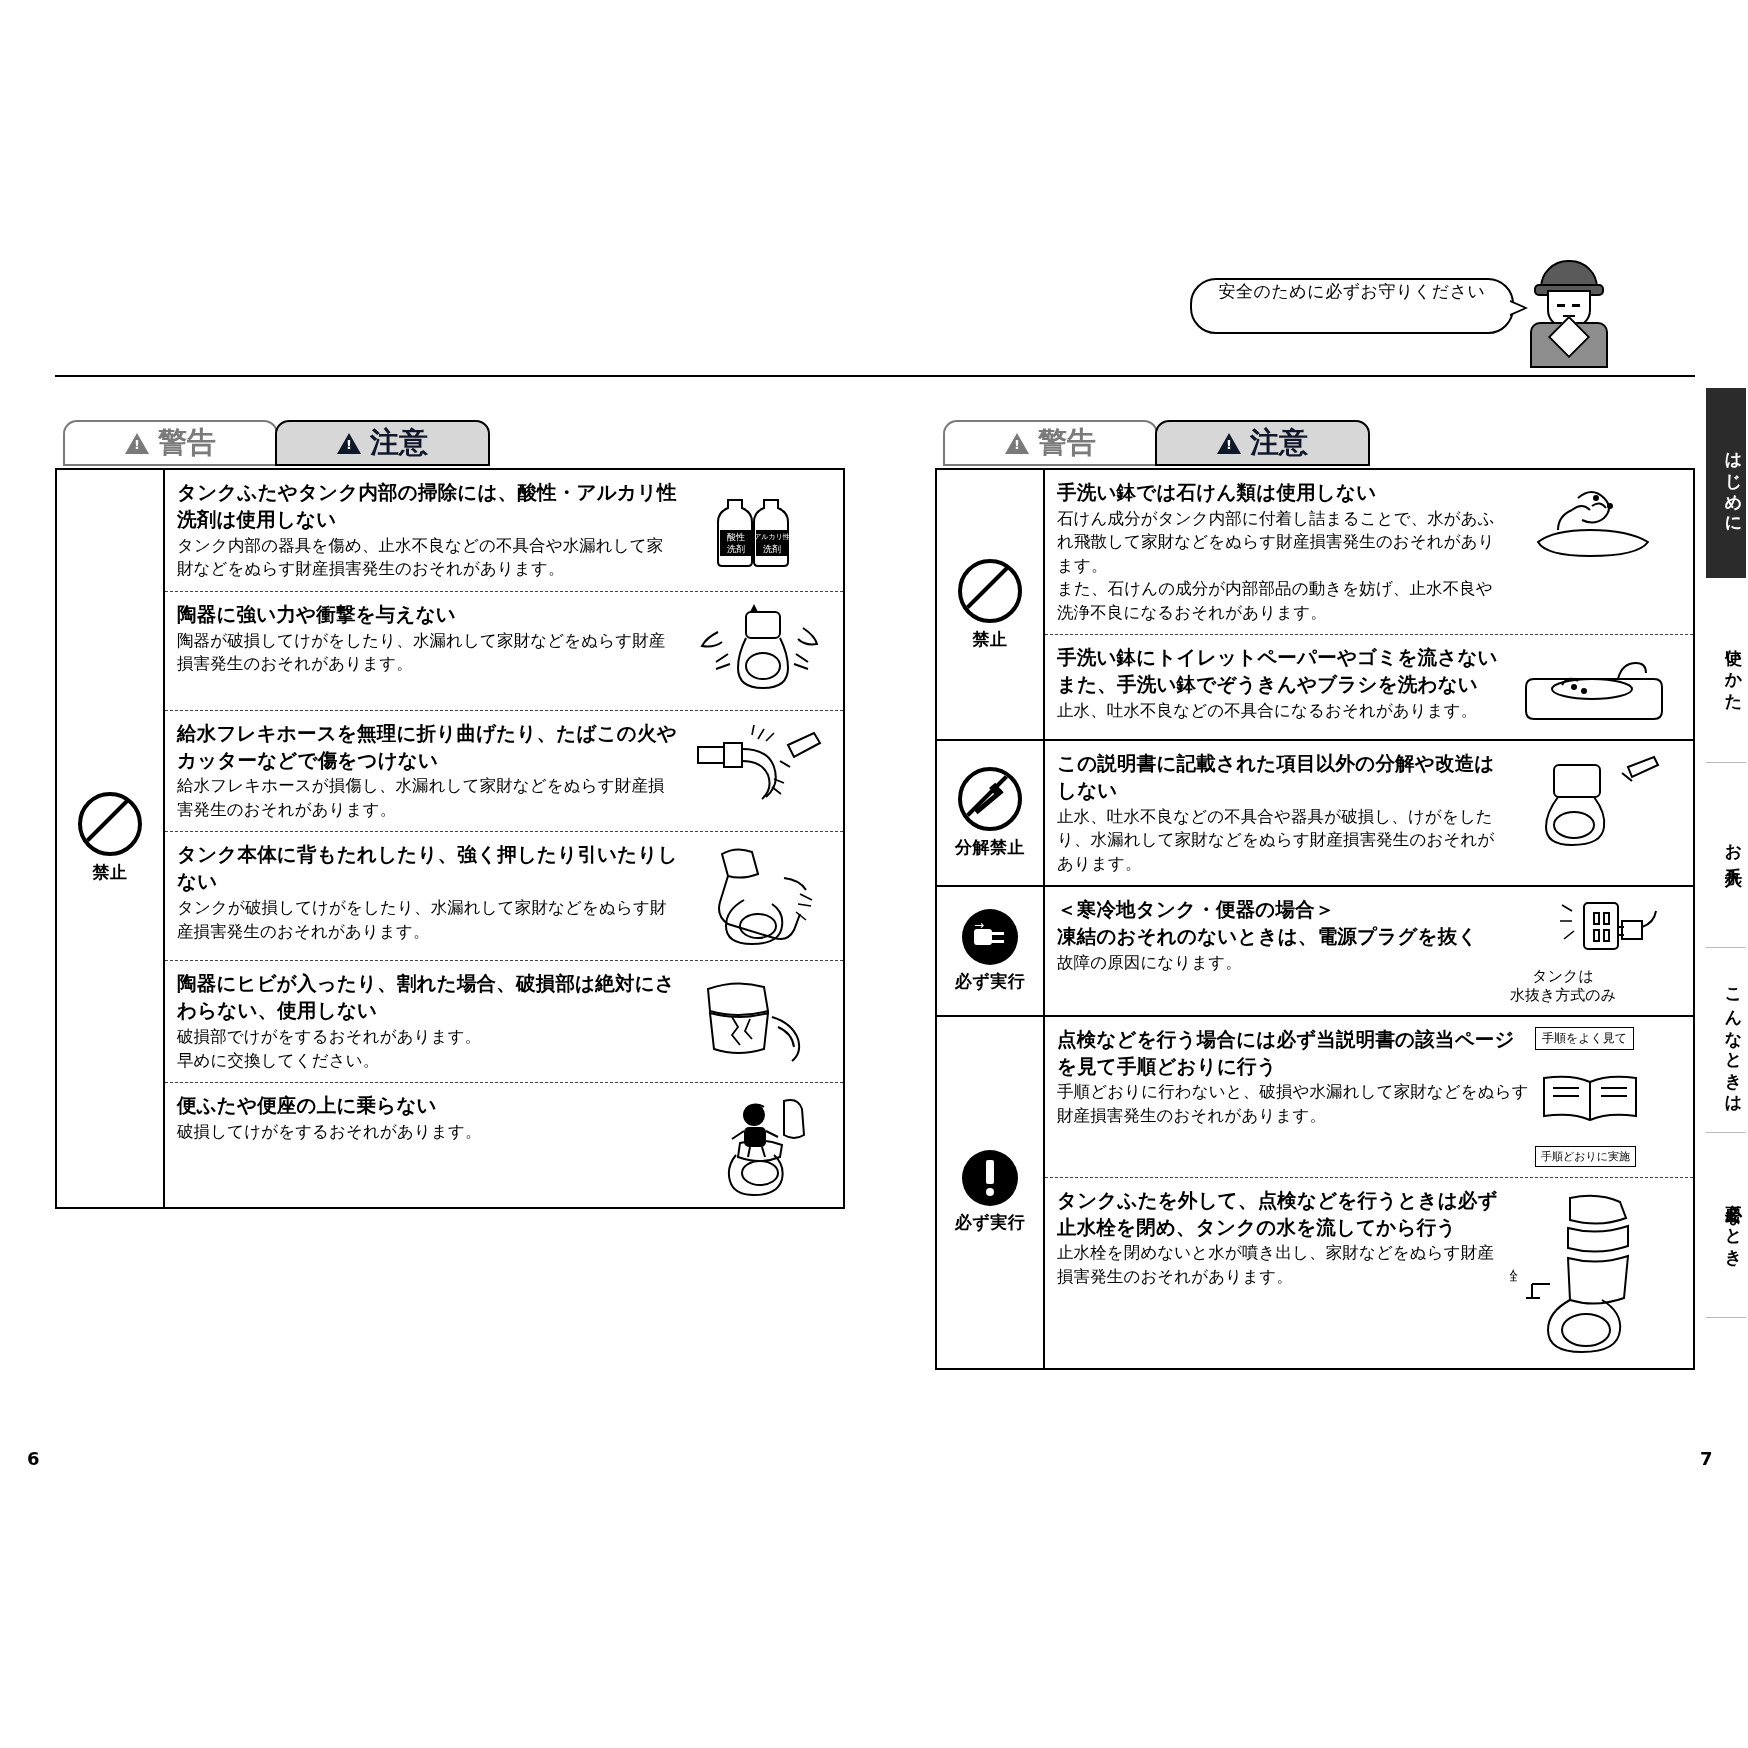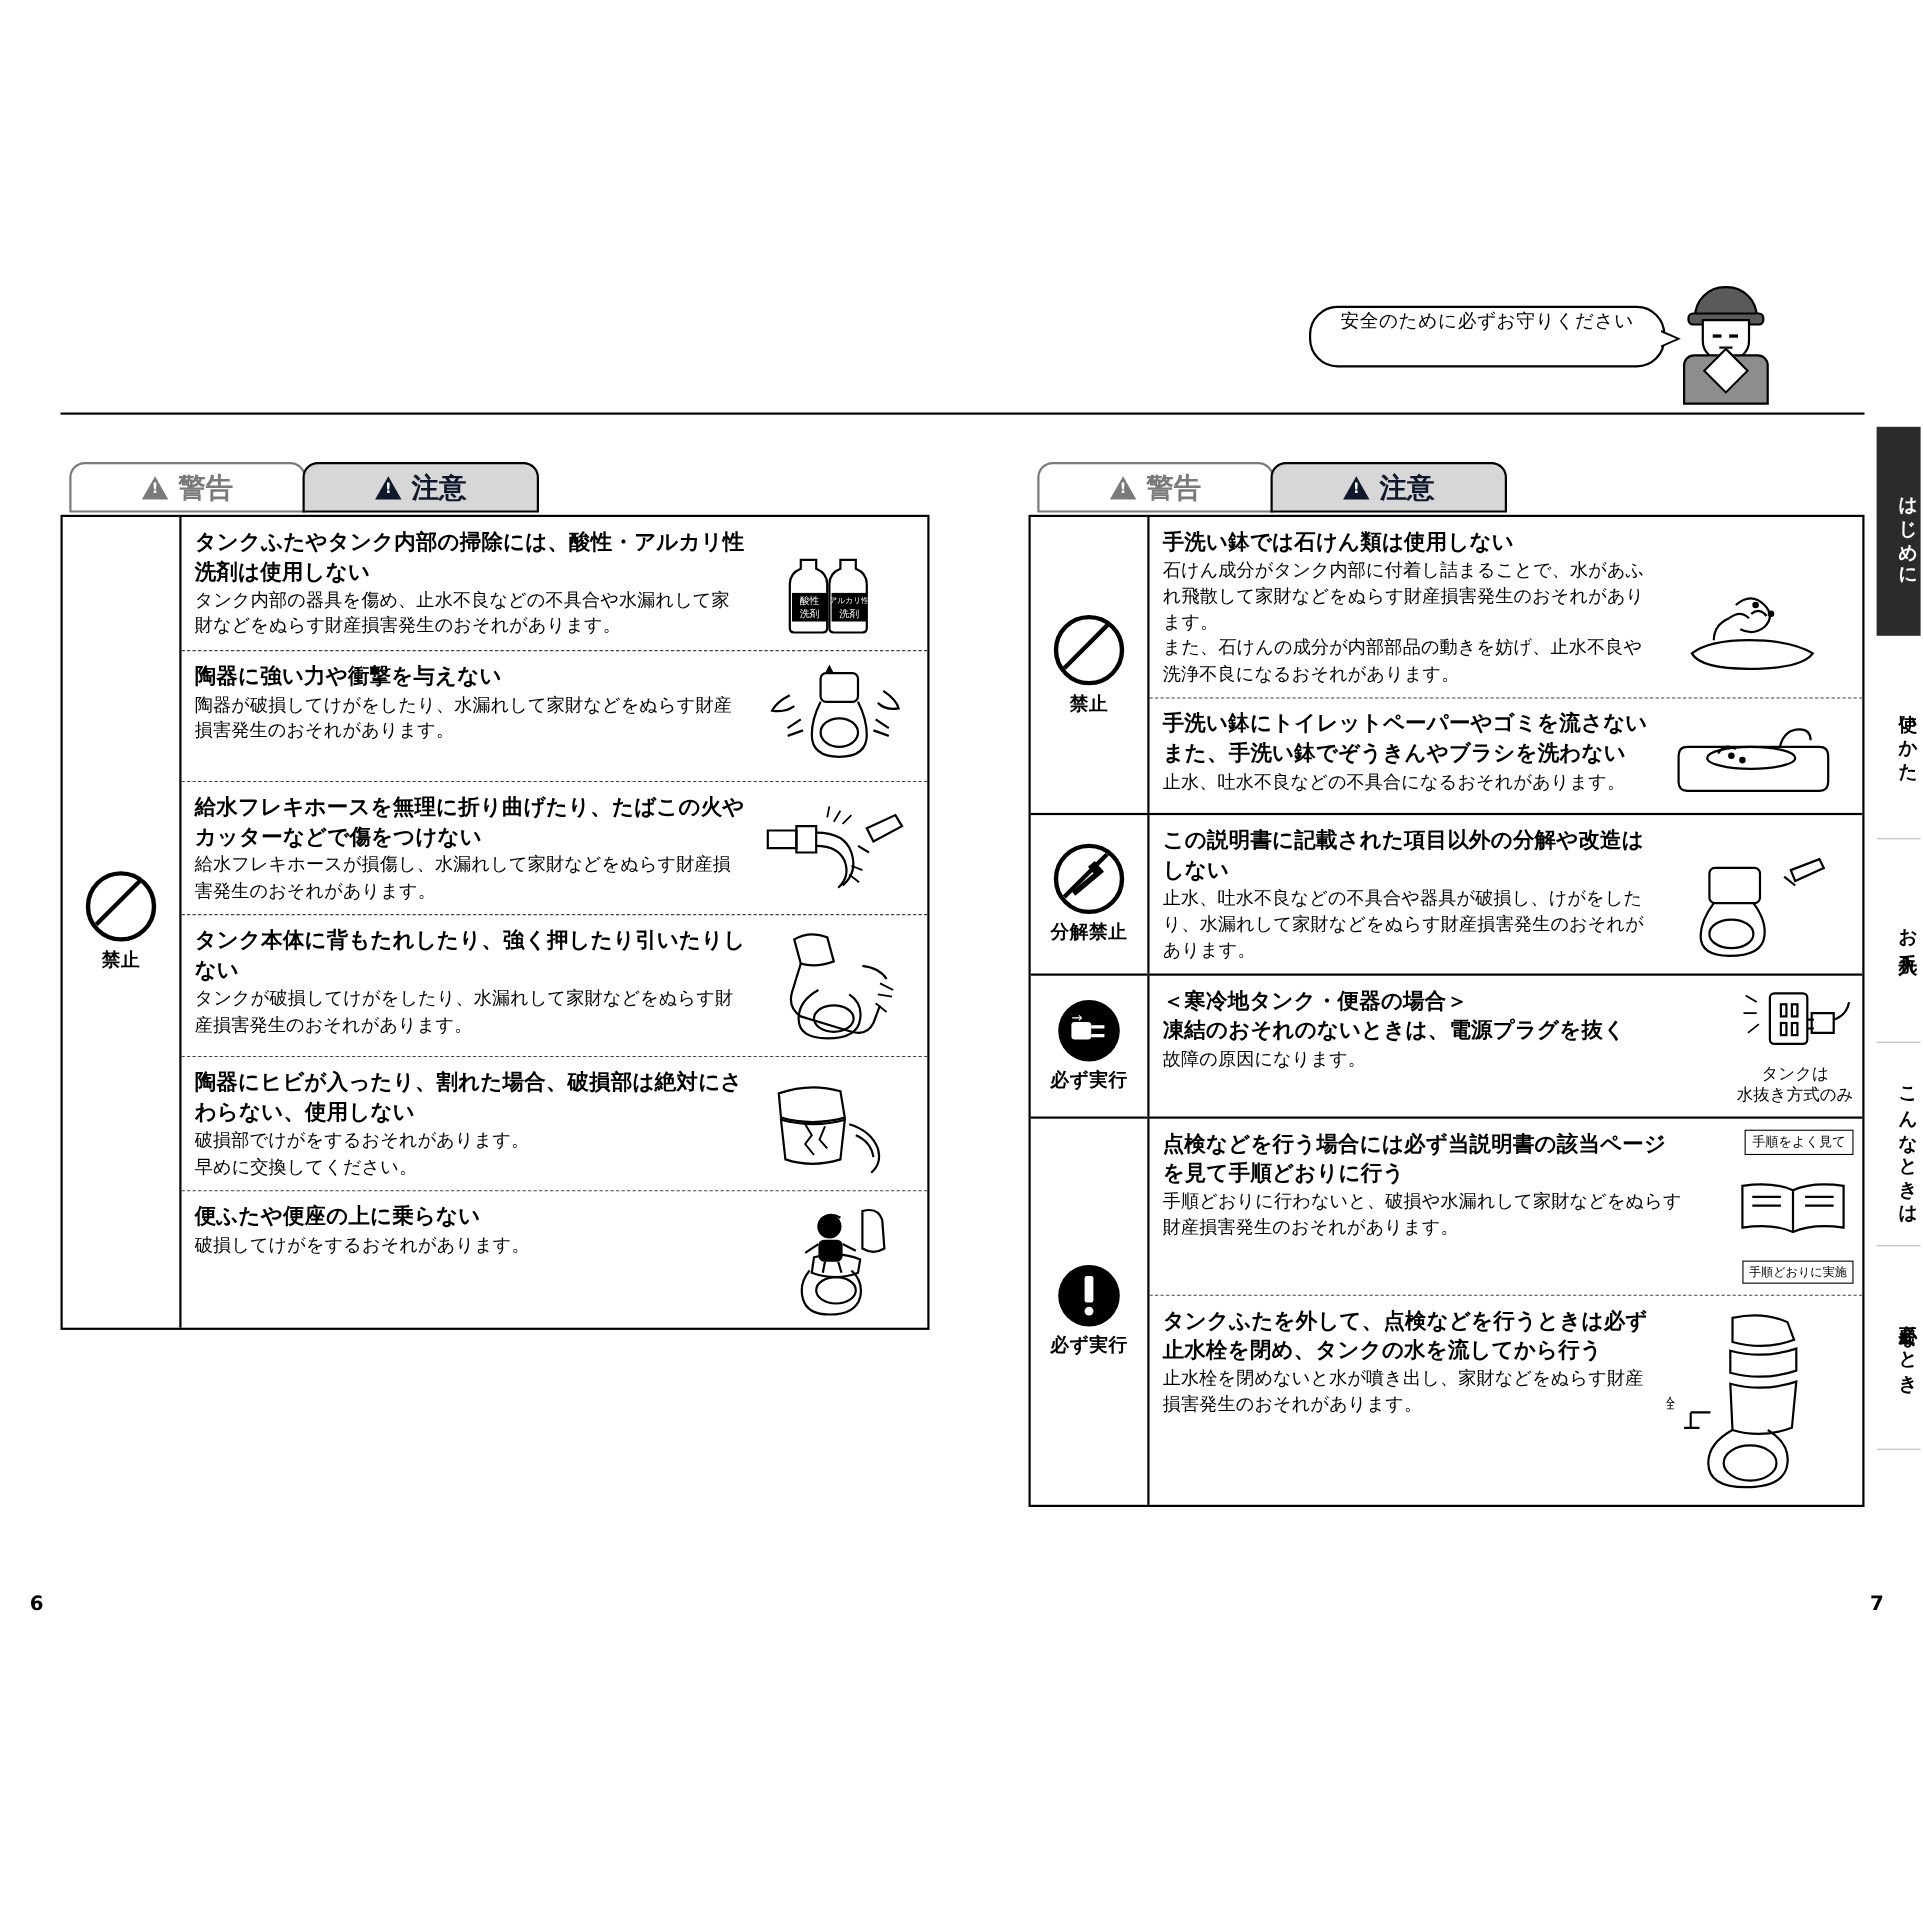--- a/index.html
+++ b/index.html
@@ -151,21 +151,21 @@
     position: absolute;
     top: 0;
     width: 215px;
     height: 46px;
     border: 2px solid #000;
     border-radius: 14px 14px 0 0;
     display: flex;
     align-items: center;
     justify-content: center;
     gap: 9px;
-    font-size: 25px;
+    font-size: 29px;
     font-weight: bold;
     box-sizing: border-box;
   }
   .tab.warn   { left: 0;    background: #fff; color:#7a7a7a; border-color:#7a7a7a;}
   .tab.caution{ left: 212px; background: #d7d7d7; color:#0f172a; z-index: 3;}
   .tri {
     display: inline-block;
     position: relative;
     width: 0; height: 0;
     border-left: 12px solid transparent;
@@ -224,21 +224,21 @@
   .item-desc {
     font-size: 16.5px;
     line-height: 1.42;
     margin-top: 0;
     letter-spacing: 0.1px;
   }
   .item-fig {
     width: 150px;
     min-width: 150px;
     display: flex;
-    align-items: flex-end;
+    align-items: flex-start;
     justify-content: center;
   }
   .item-fig.wide { width: 175px; min-width: 175px; }
 
   
   .sym-prohibit {
     width: 56px; height: 56px;
     border: 4px solid #000;
     border-radius: 50%;
     position: relative;

